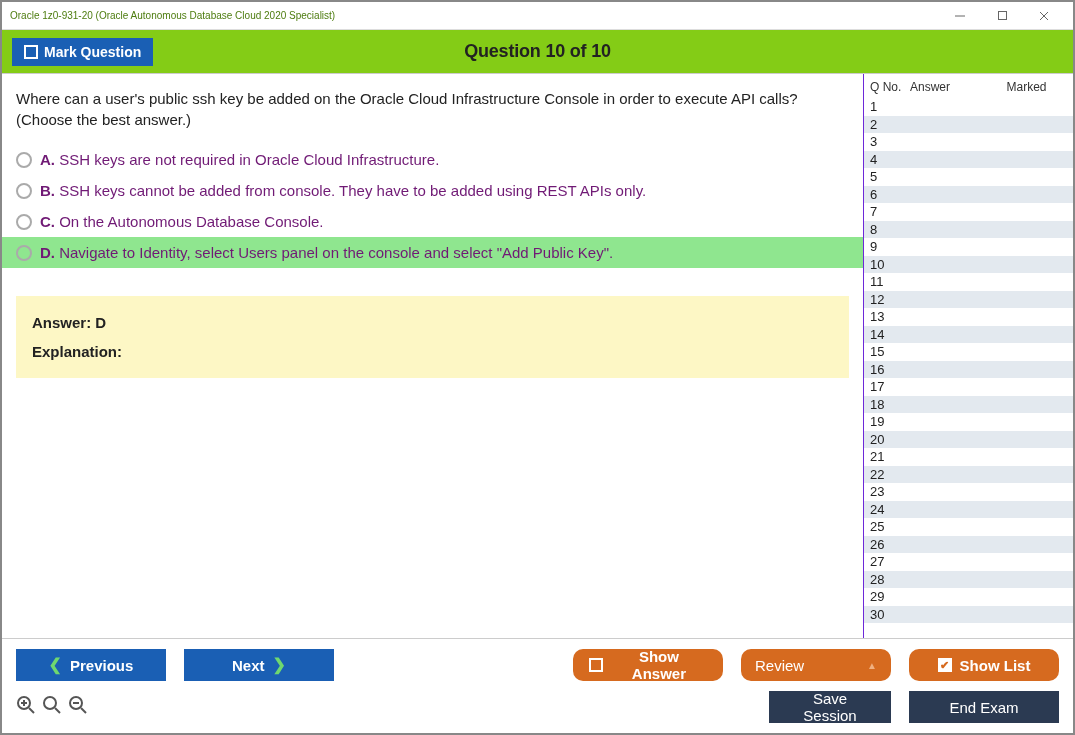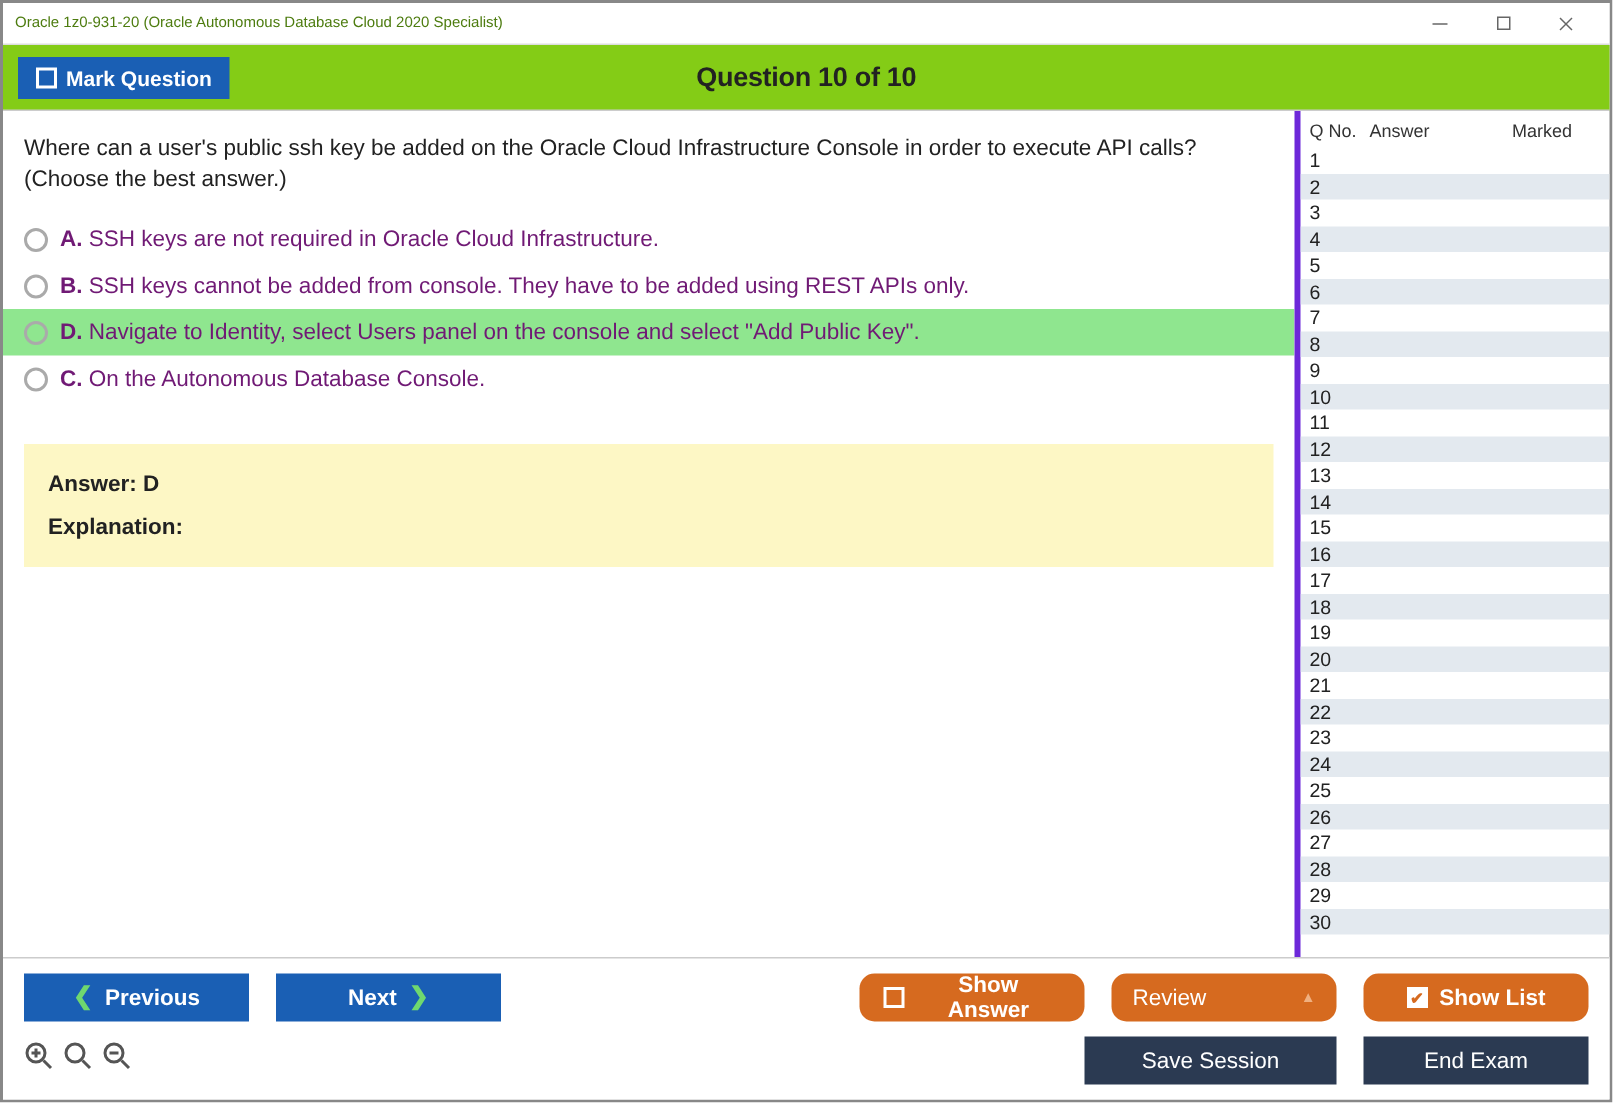--- a/index.html
+++ b/index.html
@@ -103,21 +103,21 @@
   }
   .answer-box {
     background: #fdf7c5;
     margin: 28px 14px 0 14px;
     padding: 18px 16px;
   }
   .answer-box .ans-line { font-size: 15px; font-weight: bold; color: #222; margin-bottom: 12px; }
   .answer-box .exp-line { font-size: 15px; font-weight: bold; color: #222; }
   .side-panel {
     width: 210px;
-    border-left: 4px solid #6d28d9;
+    border-left: 1px solid #6d28d9;
     display: flex;
     flex-direction: column;
     font-size: 12px;
   }
   .side-header {
     display: flex;
     padding: 6px 0 4px 6px;
     font-size: 12px;
     color: #333;
   }
@@ -160,21 +160,21 @@
     gap: 8px;
     cursor: pointer;
     padding: 0 16px;
   }
   .btn.nav { background: #1a5fb4; width: 150px; }
   .btn.orange { background: #d66a1f; border-radius: 10px; }
   .btn.dark { background: #2b3a52; }
   .btn.show-answer { width: 150px; }
   .btn.review { width: 150px; justify-content: space-between; padding: 0 14px; font-weight: normal; }
   .btn.show-list { width: 150px; }
-  .btn.save-session { width: 168px; font-weight: normal; }
+  .btn.save-session { width: 122px; font-weight: normal; }
   .btn.end-exam { width: 150px; font-weight: normal; }
   .spacer { flex: 1; }
   .footer-row2 {
     display: flex;
     align-items: center;
     padding: 4px 14px 10px 14px;
     gap: 18px;
   }
   .zoom-group { display: flex; gap: 6px; color: #555; }
   .zoom-group span { font-size: 20px; cursor: pointer; }
@@ -225,27 +225,27 @@
       <div class="options">
 
       <div class="option-row">
             <span class="radio-empty"></span>
             <span><b>A. </b>SSH keys are not required in Oracle Cloud Infrastructure.</span>
           </div>
           <div class="option-row">
             <span class="radio-empty"></span>
             <span><b>B. </b>SSH keys cannot be added from console. They have to be added using REST APIs only.</span>
           </div>
+          <div class="option-row">
+            <span class="radio-empty"></span>
+            <span><b>C. </b>On the Autonomous Database Console.</span>
+          </div>
           <div class="option-row highlight">
             <span class="radio-empty"></span>
             <span><b>D. </b>Navigate to Identity, select Users panel on the console and select "Add Public Key".</span>
-          </div>
-          <div class="option-row">
-            <span class="radio-empty"></span>
-            <span><b>C. </b>On the Autonomous Database Console.</span>
           </div>
         </div>
       <div class="answer-box">
         <div class="ans-line">Answer: D</div>
         <div class="exp-line">Explanation:</div>
       </div>
     </div>
 
     <div class="side-panel">
       <div class="side-header">

